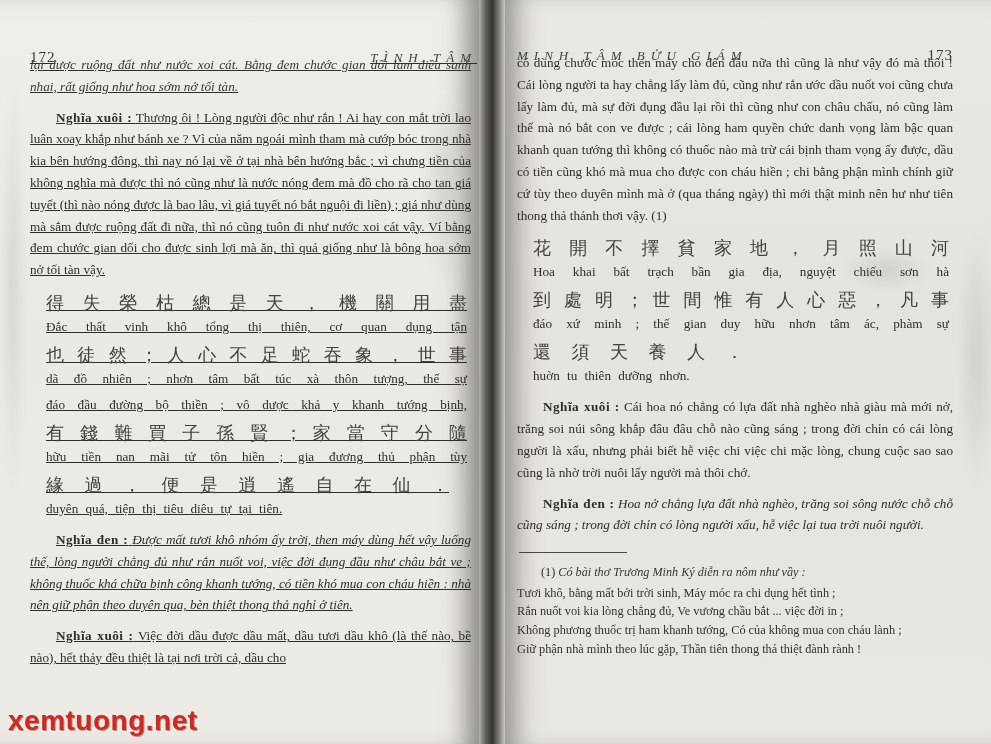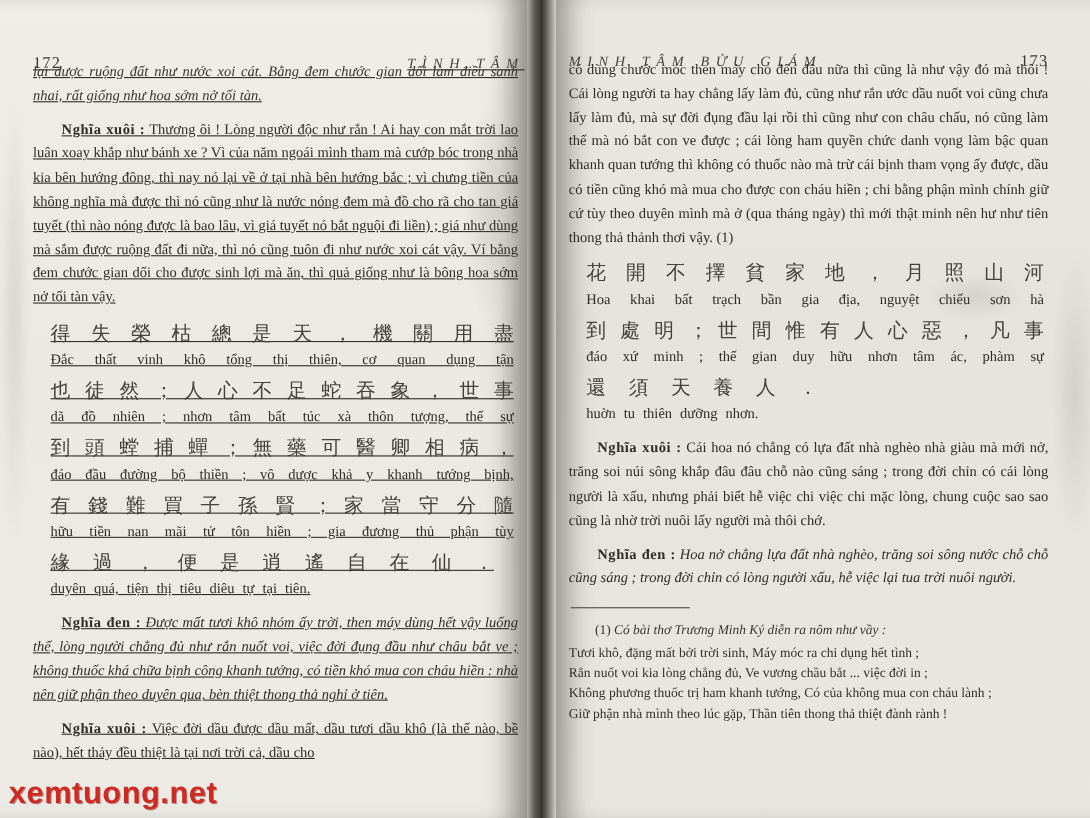--- a/index.html
+++ b/index.html
@@ -83,21 +83,20 @@
 
     <p class="para ital">lại được ruộng đất như nước xoi cát. Bằng đem chước gian dối làm điều sanh nhai, rất giống như hoa sớm nở tối tàn.</p>
 
     <p class="para indent"><b class="lead">Nghĩa xuôi :</b> <span>Thương ôi ! Lòng người độc như rắn ! Ai hay con mắt trời lao luân xoay khắp như bánh xe ? Vì của năm ngoái mình tham mà cướp bóc trong nhà kia bên hướng đông, thì nay nó lại về ở tại nhà bên hướng bắc ; vì chưng tiền của không nghĩa mà được thì nó cũng như là nước nóng đem mà đồ cho rã cho tan giá tuyết (thì nào nóng được là bao lâu, vì giá tuyết nó bắt nguội đi liền) ; giá như dùng mà sắm được ruộng đất đi nữa, thì nó cũng tuôn đi như nước xoi cát vậy. Ví bằng đem chước gian dối cho được sinh lợi mà ăn, thì quả giống như là bông hoa sớm nở tối tàn vậy.</span></p>
 
     <div class="verse">
       <div class="cn">得 失 榮 枯 總 是 天 ， 機 關 用 盡</div>
       <div class="vi">Đắc thất vinh khô tổng thị thiên, cơ quan dụng tận</div>
       <div class="cn">也 徒 然 ； 人 心 不 足 蛇 吞 象 ， 世 事</div>
       <div class="vi">dã đồ nhiên ; nhơn tâm bất túc xà thôn tượng, thế sự</div>
-      <div class="cn">到 頭 螳 捕 蟬 ； 無 藥 可 醫 卿 相 病 ，</div>
       <div class="vi">đáo đầu đường bộ thiền ; vô dược khả y khanh tướng bịnh,</div>
       <div class="cn">有 錢 難 買 子 孫 賢 ； 家 當 守 分 隨</div>
       <div class="vi">hữu tiền nan mãi tử tôn hiền ; gia đương thủ phận tùy</div>
       <div class="cn short">緣 過 ， 便 是 逍 遙 自 在 仙 ．</div>
       <div class="vi short">duyên quá, tiện thị tiêu diêu tự tại tiên.</div>
     </div>
 
     <p class="para indent"><b class="lead">Nghĩa đen :</b> <span class="den">Được mất tươi khô nhóm ấy trời, then máy dùng hết vậy luống thế, lòng người chẳng đủ như rắn nuốt voi, việc đời đụng đầu như châu bắt ve ; không thuốc khá chữa bịnh công khanh tướng, có tiền khó mua con cháu hiền : nhà nên giữ phận theo duyên qua, bèn thiệt thong thả nghỉ ở tiên.</span></p>
 
     <p class="para indent"><b class="lead">Nghĩa xuôi :</b> <span>Việc đời dầu được dầu mất, dầu tươi dầu khô (là thế nào, bề nào), hết thảy đều thiệt là tại nơi trời cả, dầu cho</span></p>
@@ -127,20 +126,20 @@
       <div class="vi short">huờn tu thiên dưỡng nhơn.</div>
     </div>
 
     <p class="para indent"><b class="lead">Nghĩa xuôi :</b> <span>Cái hoa nó chẳng có lựa đất nhà nghèo nhà giàu mà mới nở, trăng soi núi sông khắp đâu đâu chỗ nào cũng sáng ; trong đời chỉn có cái lòng người là xấu, nhưng phải biết hễ việc chi việc chi mặc lòng, chung cuộc sao sao cũng là nhờ trời nuôi lấy người mà thôi chớ.</span></p>
 
     <p class="para indent"><b class="lead">Nghĩa đen :</b> <span class="den">Hoa nở chẳng lựa đất nhà nghèo, trăng soi sông nước chỗ chỗ cũng sáng ; trong đời chỉn có lòng người xấu, hễ việc lại tua trời nuôi người.</span></p>
 
     <div class="footnote">
       <div class="fnrule"></div>
       <p class="fnintro"><span>(1)</span> <i>Có bài thơ Trương Minh Ký diễn ra nôm như vầy :</i></p>
-      <p class="fnline">Tươi khô, đặng mất bởi trời sinh, Máy móc ra chi dụng hết tình ;</p>
+      <p class="fnline">Tươi khô, bằng mất bởi trời sinh, Máy móc ra chi dụng hết tình ;</p>
       <p class="fnline">Rắn nuốt voi kia lòng chẳng đủ, Ve vương chầu bắt ... việc đời in ;</p>
       <p class="fnline">Không phương thuốc trị ham khanh tướng, Có của không mua con cháu lành ;</p>
       <p class="fnline">Giữ phận nhà mình theo lúc gặp, Thần tiên thong thả thiệt đành rành !</p>
     </div>
   </div>
 
 </div>
 
 </body></html>

